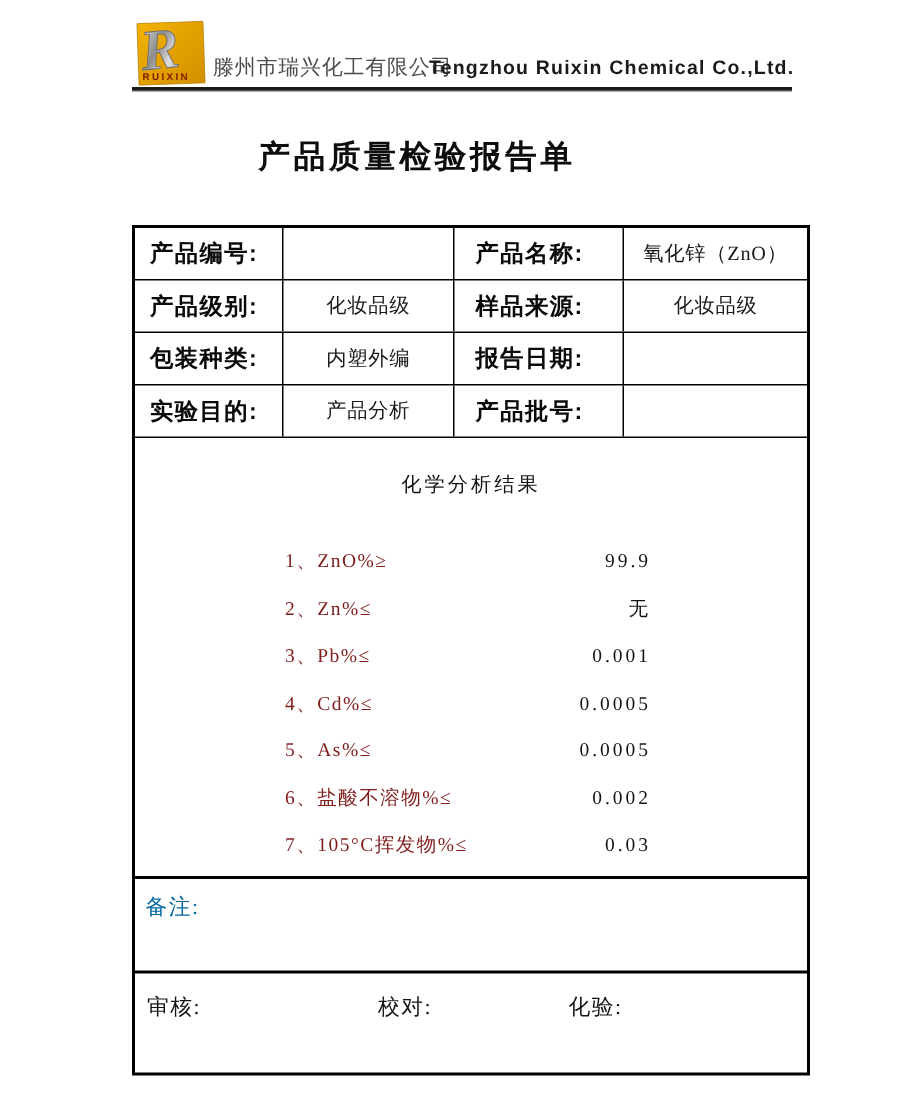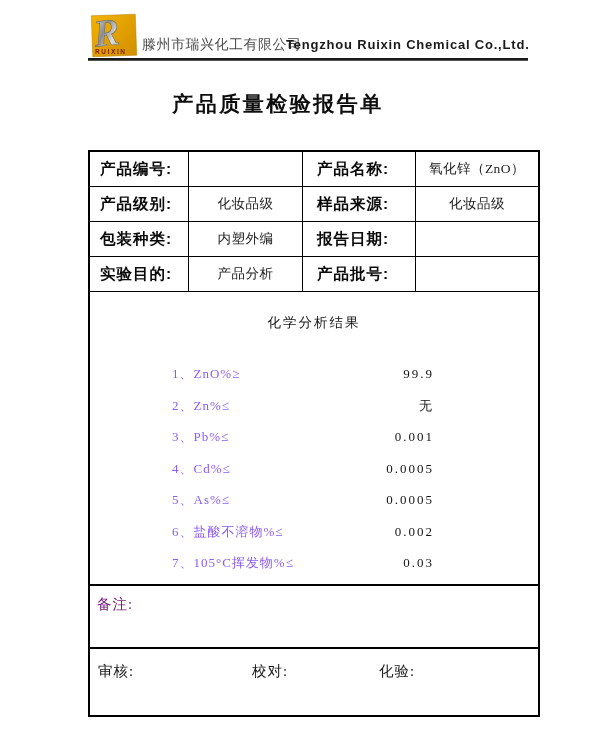--- a/index.html
+++ b/index.html
@@ -55,30 +55,30 @@
   .chem-items { position:absolute; left:0; top:0; width:100%; height:100%; }
   .chem-item { position:absolute; left:0; width:100%; height:20px; line-height:20px; }
   .chem-item:nth-child(1){ top:72px; }
   .chem-item:nth-child(2){ top:104px; }
   .chem-item:nth-child(3){ top:135px; }
   .chem-item:nth-child(4){ top:167px; }
   .chem-item:nth-child(5){ top:198px; }
   .chem-item:nth-child(6){ top:230px; }
   .chem-item:nth-child(7){ top:261px; }
   .chem-label {
-    position:absolute; left:82px; font-size:13px; letter-spacing:1px; color:#8b5cf6;
+    position:absolute; left:100px; font-size:13px; letter-spacing:1px; color:#7f1d1d;
     white-space:nowrap;
   }
   .chem-value {
     position:absolute; left:0; width:344px; text-align:right;
     font-size:13px; letter-spacing:2px; color:#141414; white-space:nowrap;
   }
   
   .remarks-cell { height:63px; border-bottom:2px solid #000; padding:9px 0 0 7px; }
-  .remarks-label { font-size:14.5px; color:#701a75; letter-spacing:1px; }
+  .remarks-label { font-size:14.5px; color:#0369a1; letter-spacing:1px; }
   
   .sign-row { position:relative; flex:1;border-radius:11px; }
   .sign-label { position:absolute; top:13px; font-size:14.5px; color:#141414; letter-spacing:1px; }
   .sign-review { left:8px; }
   .sign-proofread { left:162px; }
   .sign-test { left:289px; }
 </style>
 </head>
 <body>
 

